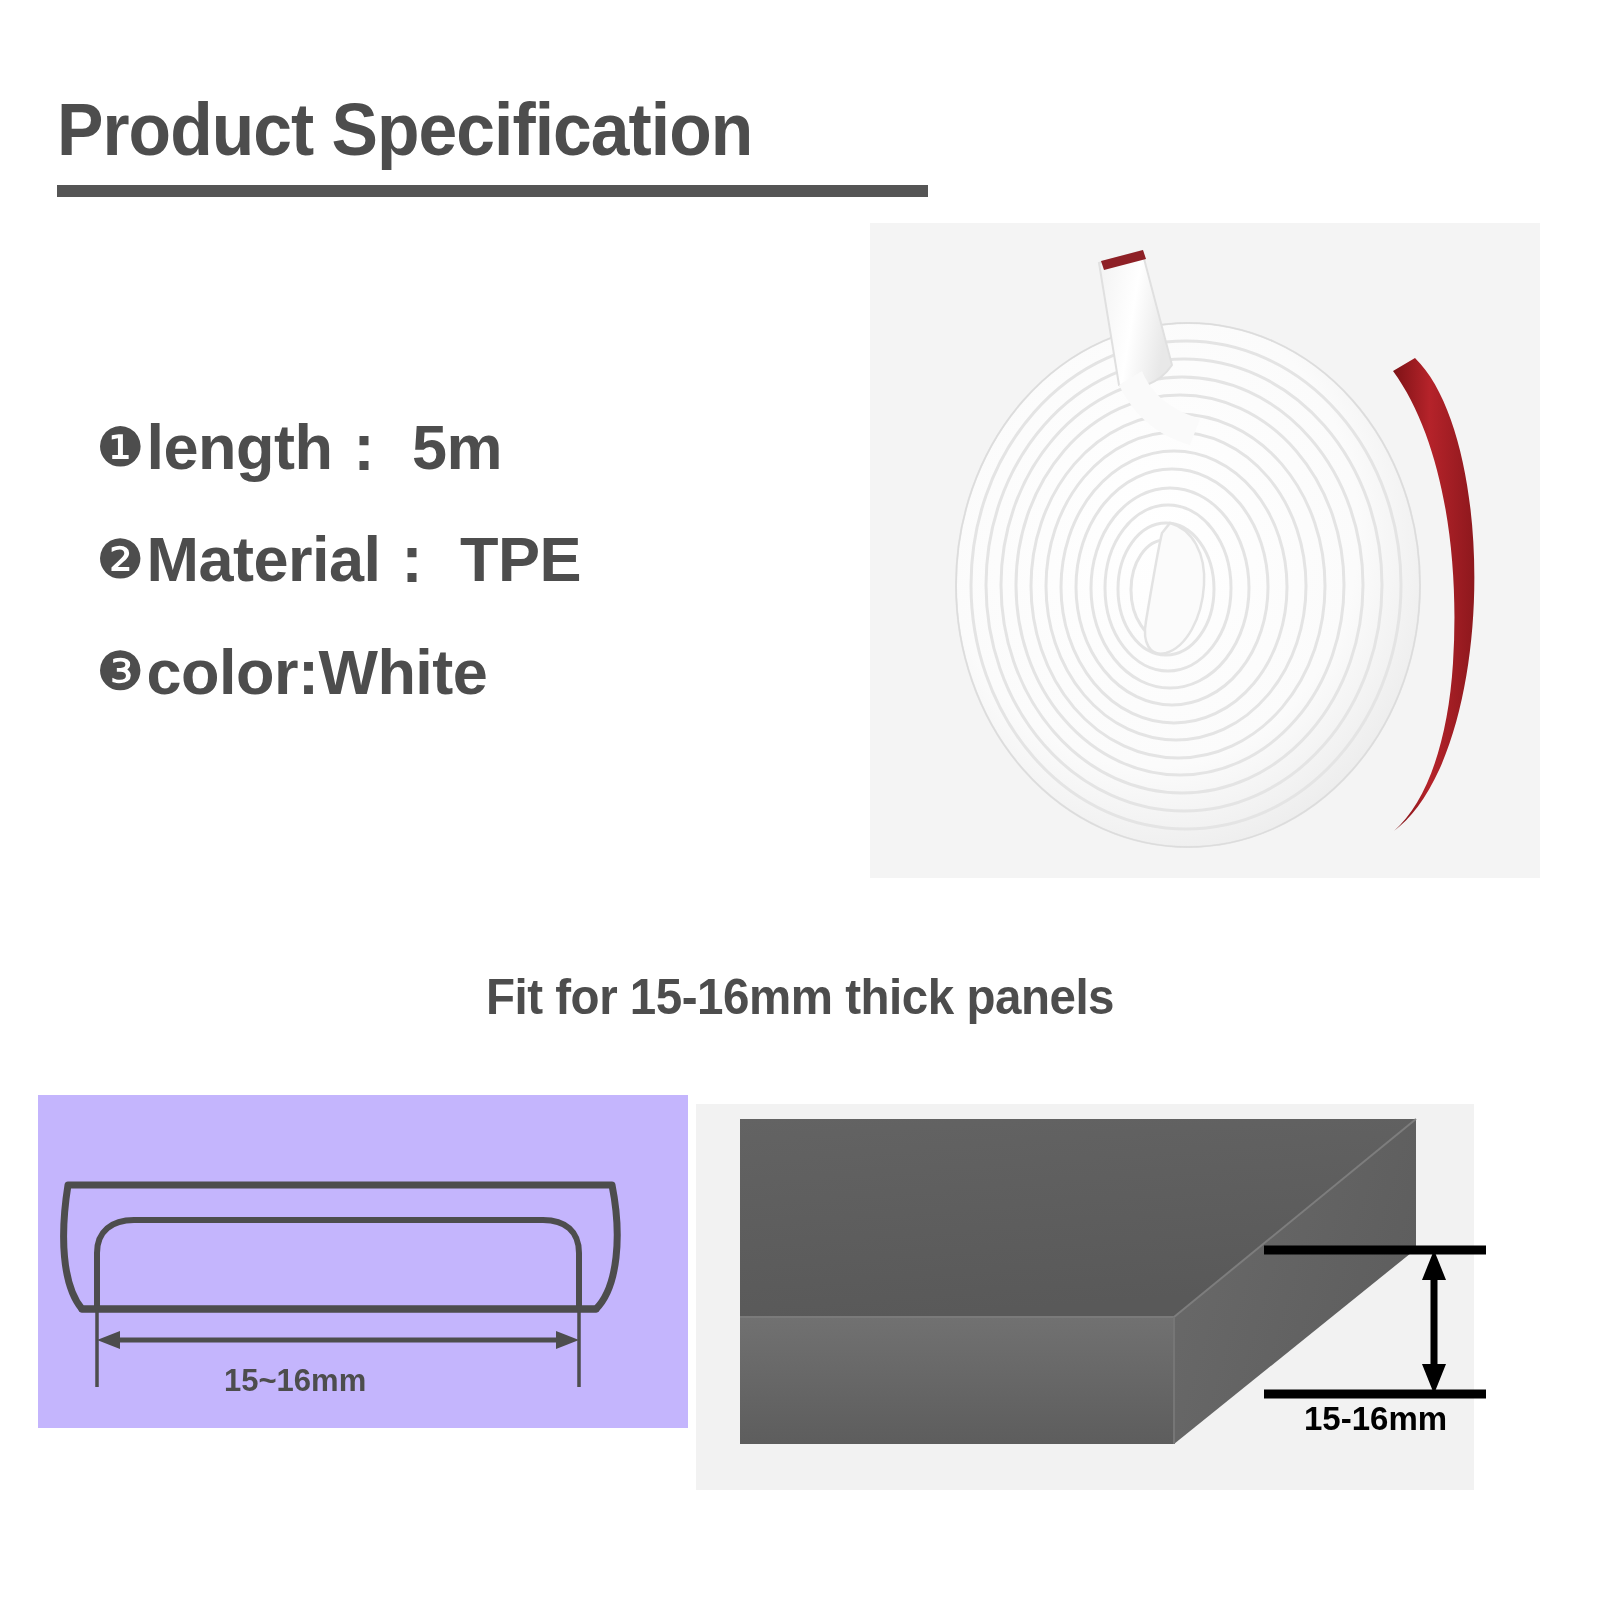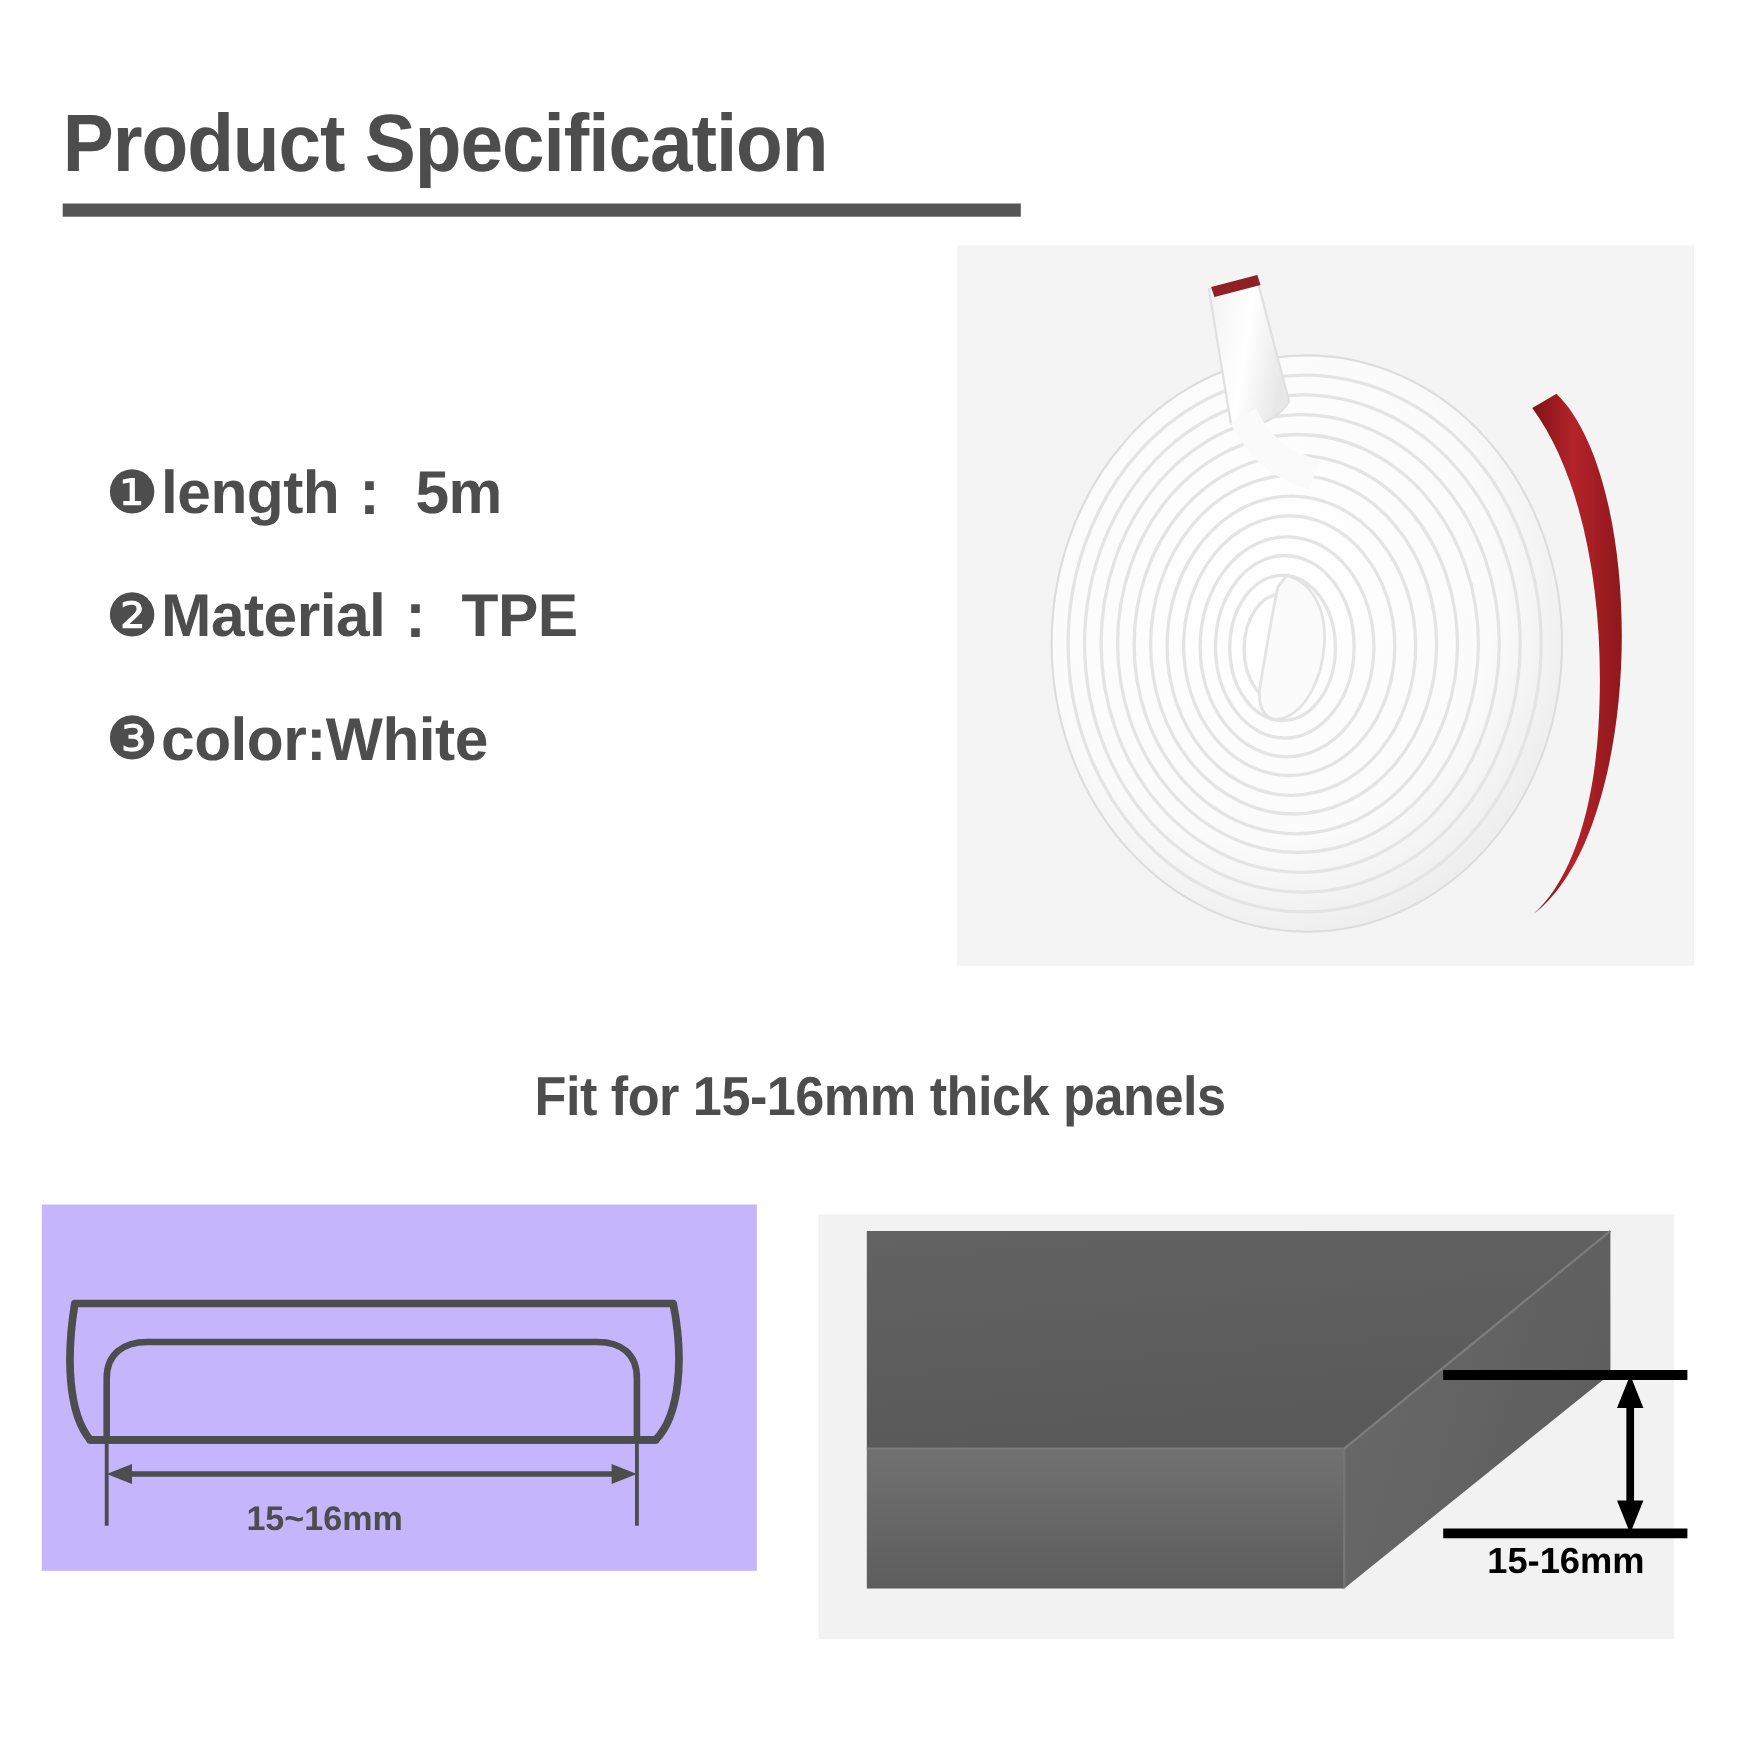--- a/index.html
+++ b/index.html
@@ -56,21 +56,21 @@
     white-space: nowrap;
   }
   .spec-num {
     font-size: 54px;
     line-height: 1;
     color: #4d4d4d;
     margin-right: 2px;
     font-family: "DejaVu Sans", sans-serif;
   }
   .spec-text {
-    font-size: 55px;
+    font-size: 63px;
     font-weight: bold;
     color: #4d4d4d;
     letter-spacing: -0.5px;
     font-family: "Liberation Sans", sans-serif;
   }
 
   
   #product-photo {
     position: absolute;
     left: 870px;
@@ -100,21 +100,21 @@
   #profile-panel {
     position: absolute;
     left: 38px;
     top: 1095px;
     width: 650px;
     height: 333px;
     background: #c4b5fd;
   }
   #panel-3d-panel {
     position: absolute;
-    left: 744px;
+    left: 696px;
     top: 1104px;
     width: 778px;
     height: 386px;
     background: #f2f2f2;
   }
   .diagram-svg { display: block; width: 100%; height: 100%; overflow: visible; }
   .dim-label-left {
     font-family: "Liberation Sans", sans-serif;
     font-size: 31px;
     font-weight: bold;

